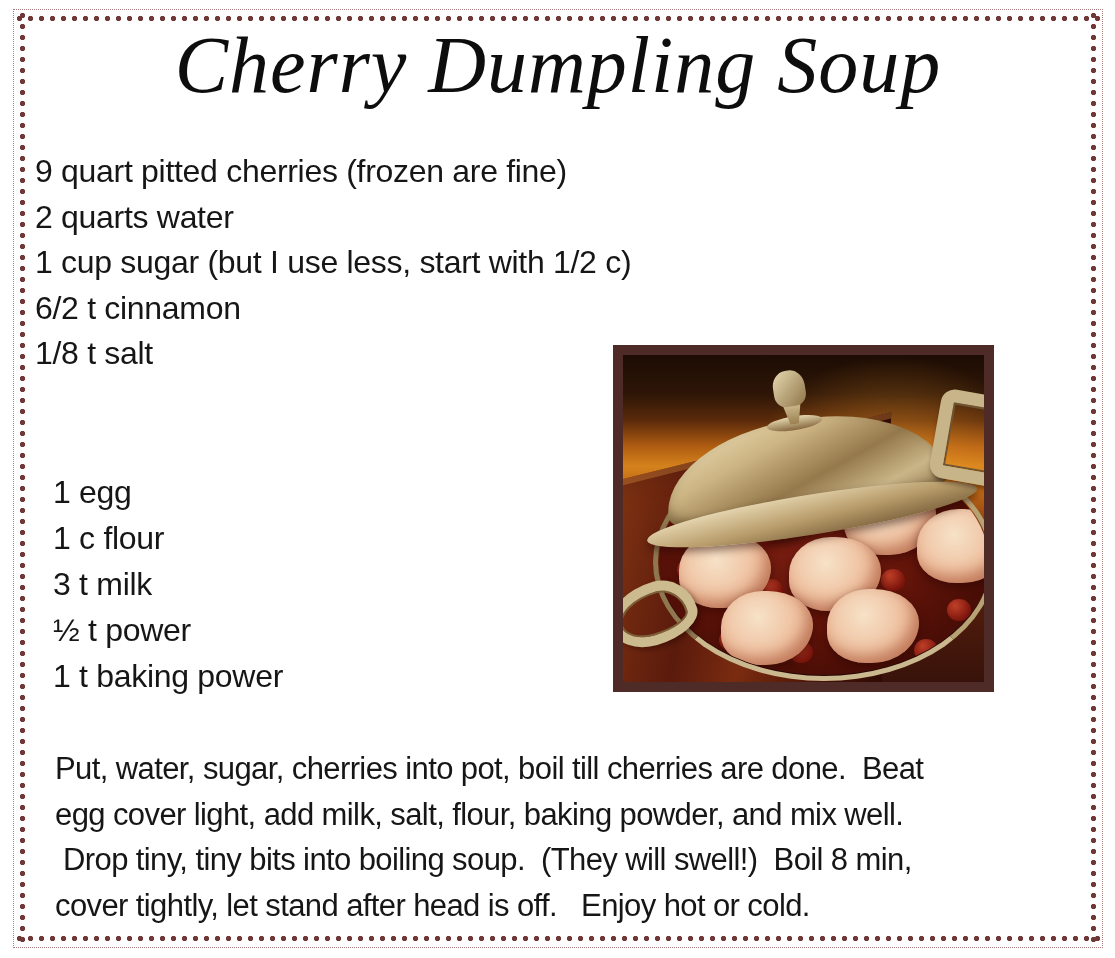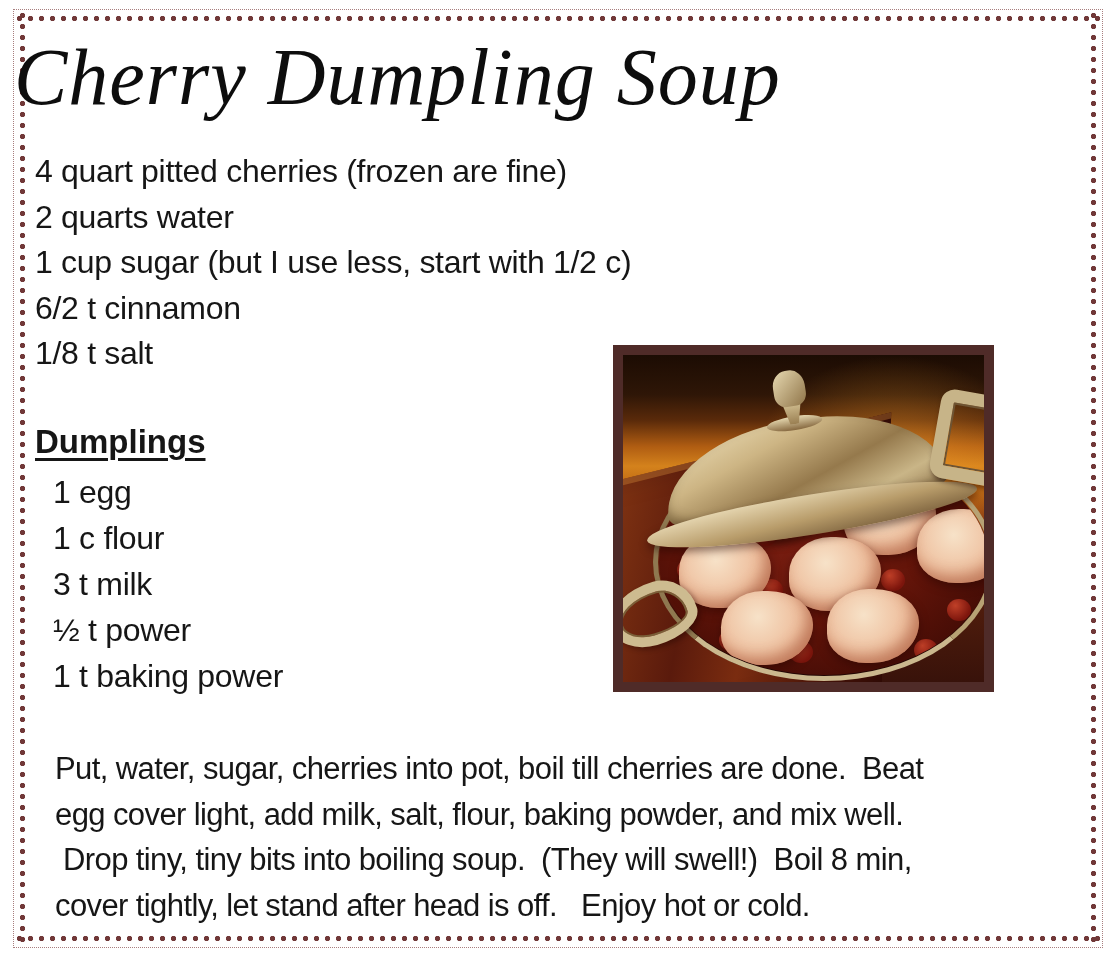--- a/index.html
+++ b/index.html
@@ -15,21 +15,22 @@
       radial-gradient(circle, #713838 2.3px, rgba(0,0,0,0) 3px),
       radial-gradient(circle, #713838 2.3px, rgba(0,0,0,0) 3px),
       radial-gradient(circle, #713838 2.3px, rgba(0,0,0,0) 3px);
     background-size:11px 11px, 11px 11px, 11px 11px, 11px 11px;
     background-repeat:repeat-x, repeat-x, repeat-y, repeat-y;
     background-position:left 0 top 3px, left 0 bottom 3px, left 3px top 0, right 3px top 0;
   }
 
   
   .title {
-    position:absolute; top:22px; left:0; width:100%;
+    position:absolute; top:10px; left:0; width:100%;
+    text-align:center;
     font-family:"Liberation Serif", serif; font-style:italic;
     font-size:80px; font-weight:400; letter-spacing:1px; color:#0d0d0d;
   }
 
   
   .ing-list  { position:absolute; left:21px; top:139px; font-size:32px; line-height:45.5px; letter-spacing:-0.3px; }
   .ing-list .line { white-space:pre; }
 
   .dump-head { position:absolute; left:21px; top:413px; font-size:33px; font-weight:700;
                text-decoration:underline; text-decoration-thickness:3px; text-underline-offset:5px; }
@@ -94,28 +95,27 @@
                  box-shadow:inset 0 0 0 2px #7a5f38, 2px 3px 5px rgba(30,5,0,.4); }
 </style>
 </head>
 <body>
 
 <div class="card">
 
   <div class="title">Cherry Dumpling Soup</div>
 
   <div class="ing-list">
-      <div class="line">4 quart pitted cherries (frozen are fine)</div>
+      <div class="line">9 quart pitted cherries (frozen are fine)</div>
       <div class="line">2 quarts water</div>
       <div class="line">1 cup sugar (but I use less, start with 1/2 c)</div>
       <div class="line">6/2 t cinnamon</div>
       <div class="line">1/8 t salt</div>
     </div>
 
-  <div class="dump-head">Dumplings</div>
 
   <div class="dump-list">
       <div class="line">1 egg</div>
       <div class="line">1 c flour</div>
       <div class="line">3 t milk</div>
       <div class="line">½ t power</div>
       <div class="line">1 t baking power</div>
     </div>
 
   <div class="photo" title="Pewter pot of dark red cherry soup with seven pale dumplings and cherries, tilted lid with urn finial, on warm wooden table">

